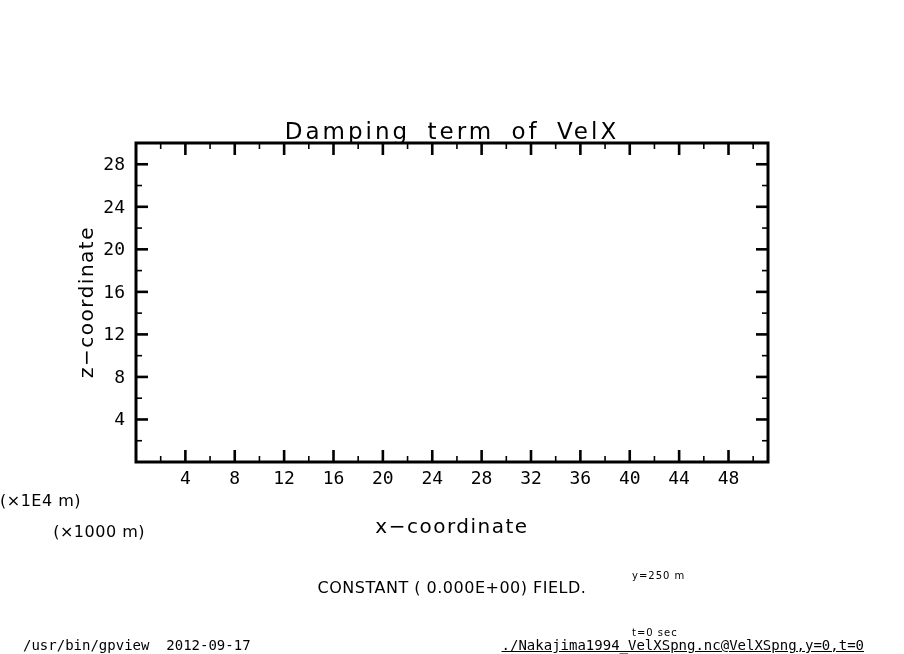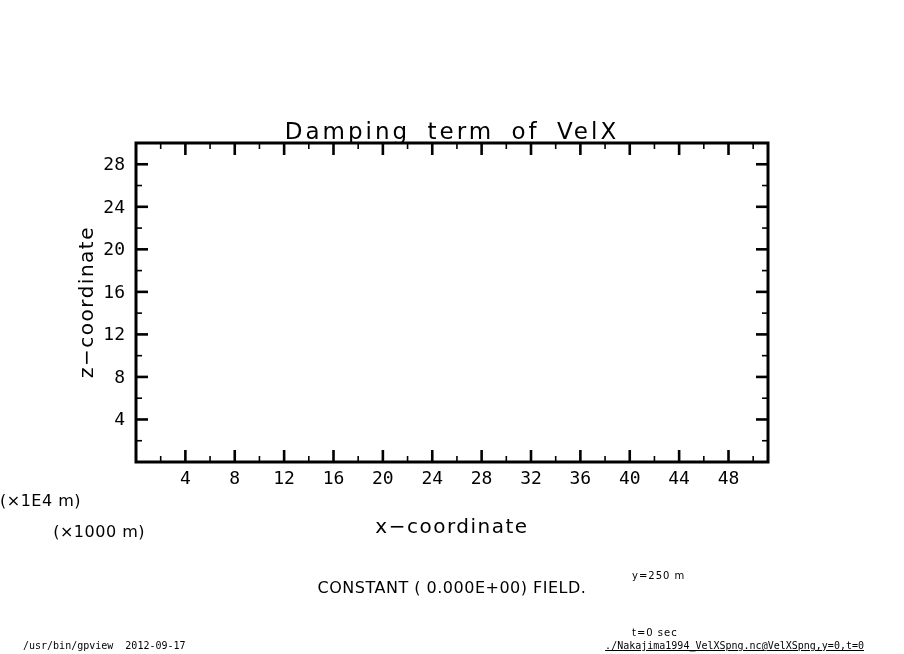--- a/index.html
+++ b/index.html
@@ -43,21 +43,21 @@
   .slice {
     position: absolute; left: 632px; font-size: 10px; letter-spacing: 1px;
     white-space: nowrap;
     text-align: center;
   }
   .slice-y { top: 570px; }
   .slice-t { top: 588px; margin-top: 39px; }
   .footer {
     position: absolute; top: 640px;
     font-family: "DejaVu Sans Mono", monospace;
-    font-size: 10px; line-height: 11px; white-space: pre; letter-spacing: 0px;
+    font-size: 14px; line-height: 11px; white-space: pre; letter-spacing: 0px;
   }
   .footer-left { left: 23px; }
   .footer-right { right: 40px; text-decoration: underline; }
   .ticktext {
     font-family: "DejaVu Sans Mono", monospace;
     font-size: 18px;
     fill: #000000;
   }
 </style>
 </head>

